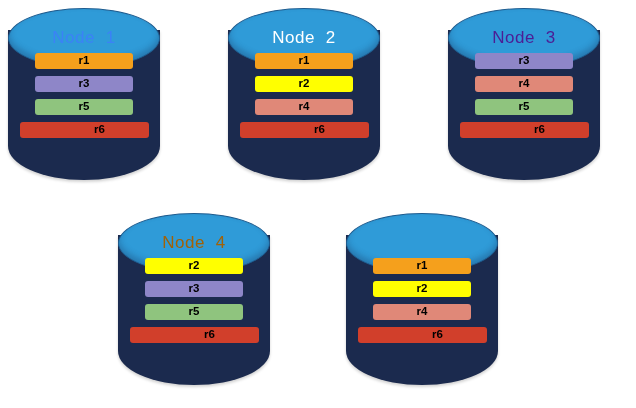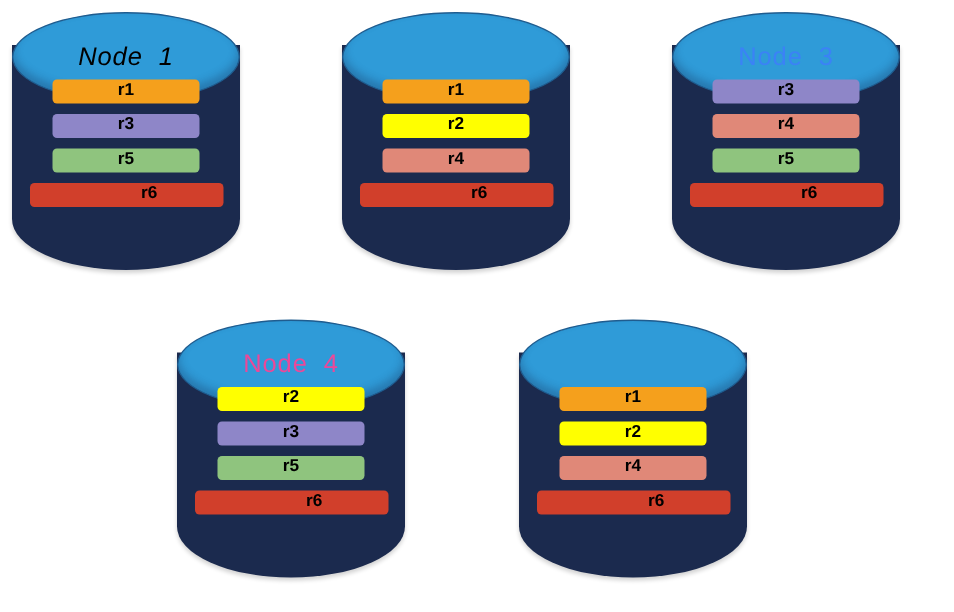--- a/index.html
+++ b/index.html
@@ -96,53 +96,54 @@
   }
   .replica:last-child { margin-bottom: 0; padding-left: 31px; }
 </style>
 </head>
 <body>
 
 <div id="diagram" style="background: rgb(255, 255, 255);">
     <div class="node" style="left: 8px; top: 8px;">
       <div class="cyl-body" style="background: rgb(27, 42, 78);"></div>
       <div class="cyl-top" style="background: rgb(47, 155, 216); border-color: rgb(31, 92, 143);"></div>
-      <div class="node-label" style="color: #000000; font-style: italic;">Node  1</div>
+      <div class="node-label" style="color: #3b82f6;">Node  1</div>
       <div class="replica-stack">
         <div class="replica" style="background: rgb(245, 160, 28); color: rgb(0, 0, 0);">r1</div>
         <div class="replica" style="background: rgb(142, 134, 200); color: rgb(0, 0, 0);">r3</div>
         <div class="replica" style="background: rgb(143, 196, 126); color: rgb(0, 0, 0);">r5</div>
         <div class="replica" style="background: rgb(209, 63, 43); color: rgb(0, 0, 0);">r6</div>
       </div>
     </div>
     <div class="node" style="left: 228px; top: 8px;">
       <div class="cyl-body" style="background: rgb(27, 42, 78);"></div>
       <div class="cyl-top" style="background: rgb(47, 155, 216); border-color: rgb(31, 92, 143);"></div>
+      <div class="node-label" style="color: rgb(255, 255, 255);">Node  2</div>
       <div class="replica-stack">
         <div class="replica" style="background: rgb(245, 160, 28); color: rgb(0, 0, 0);">r1</div>
         <div class="replica" style="background: rgb(255, 255, 0); color: rgb(0, 0, 0);">r2</div>
         <div class="replica" style="background: rgb(224, 136, 120); color: rgb(0, 0, 0);">r4</div>
         <div class="replica" style="background: rgb(209, 63, 43); color: rgb(0, 0, 0);">r6</div>
       </div>
     </div>
     <div class="node" style="left: 448px; top: 8px;">
       <div class="cyl-body" style="background: rgb(27, 42, 78);"></div>
       <div class="cyl-top" style="background: rgb(47, 155, 216); border-color: rgb(31, 92, 143);"></div>
-      <div class="node-label" style="color: #3b82f6;">Node  3</div>
+      <div class="node-label" style="color: #4c1d95;">Node  3</div>
       <div class="replica-stack">
         <div class="replica" style="background: rgb(142, 134, 200); color: rgb(0, 0, 0);">r3</div>
         <div class="replica" style="background: rgb(224, 136, 120); color: rgb(0, 0, 0);">r4</div>
         <div class="replica" style="background: rgb(143, 196, 126); color: rgb(0, 0, 0);">r5</div>
         <div class="replica" style="background: rgb(209, 63, 43); color: rgb(0, 0, 0);">r6</div>
       </div>
     </div>
     <div class="node" style="left: 118px; top: 213px;">
       <div class="cyl-body" style="background: rgb(27, 42, 78);"></div>
       <div class="cyl-top" style="background: rgb(47, 155, 216); border-color: rgb(31, 92, 143);"></div>
-      <div class="node-label" style="color: #ec4899;">Node  4</div>
+      <div class="node-label" style="color: #a16207;">Node  4</div>
       <div class="replica-stack">
         <div class="replica" style="background: rgb(255, 255, 0); color: rgb(0, 0, 0);">r2</div>
         <div class="replica" style="background: rgb(142, 134, 200); color: rgb(0, 0, 0);">r3</div>
         <div class="replica" style="background: rgb(143, 196, 126); color: rgb(0, 0, 0);">r5</div>
         <div class="replica" style="background: rgb(209, 63, 43); color: rgb(0, 0, 0);">r6</div>
       </div>
     </div>
     <div class="node" style="left: 346px; top: 213px;">
       <div class="cyl-body" style="background: rgb(27, 42, 78);"></div>
       <div class="cyl-top" style="background: rgb(47, 155, 216); border-color: rgb(31, 92, 143);"></div>

